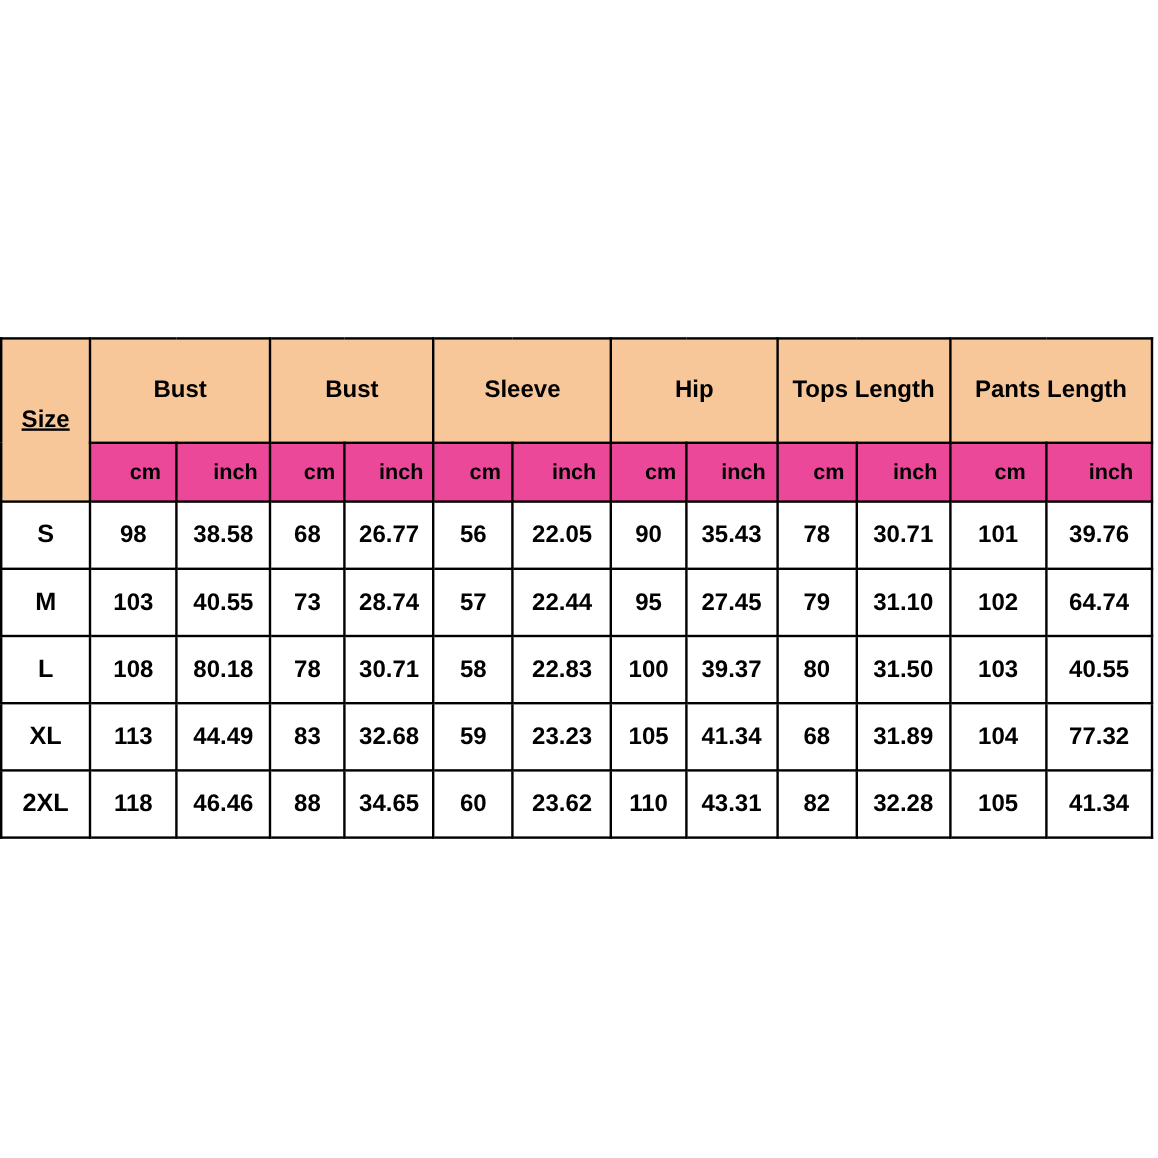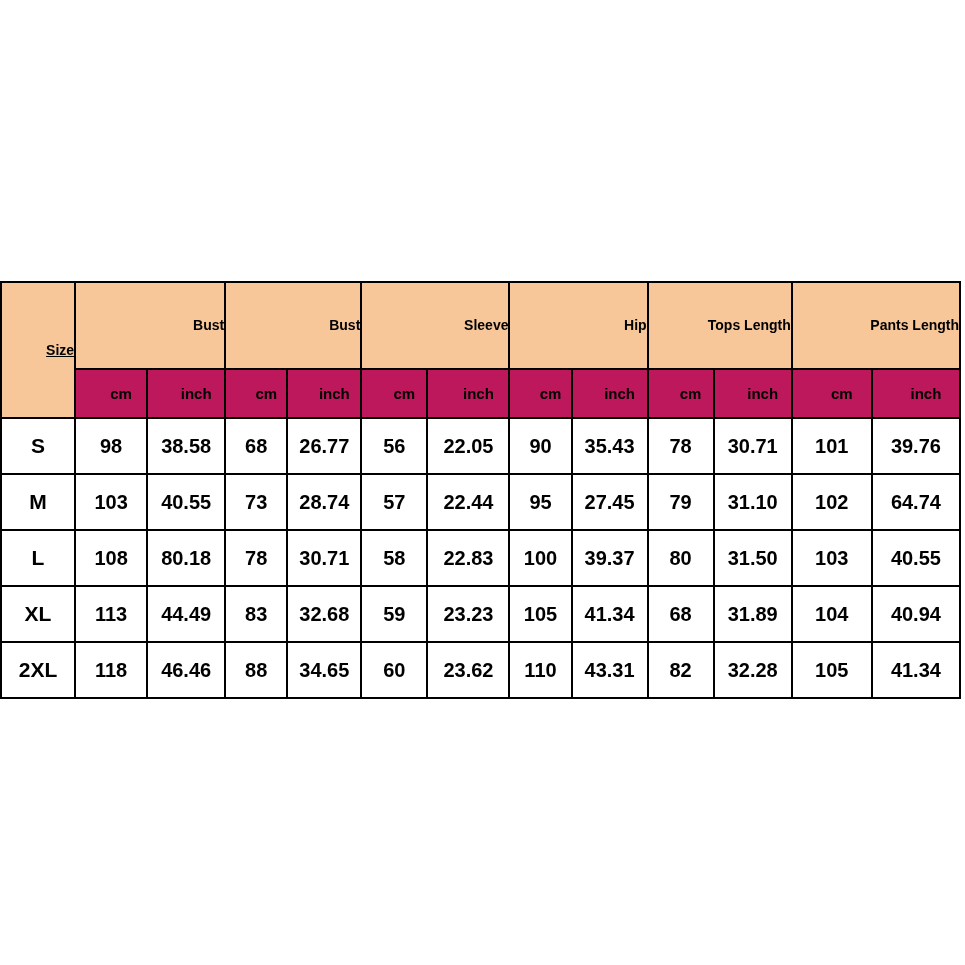--- a/index.html
+++ b/index.html
@@ -34,37 +34,36 @@
     text-align: center;
     vertical-align: middle;
     color: #000000;
     font-weight: bold;
     padding: 0;
   }
 
   
   tr.header-group th {
     background: #f7c79a;
-    font-size: 14px;
+    font-size: 20px;
     height: 85px;
     line-height: 1.15;
-    text-align: right;
   }
 
   th.size-corner {
     background: #f7c79a;
     font-size: 21px;
     width: 74px;
     text-decoration: underline;
   }
 
   
   tr.header-units th {
-    background: #be185d;
-    font-size: 15px;
+    background: #ec4899;
+    font-size: 18px;
     height: 47px;
     padding-left: 20px;
   }
 
   
   tbody td {
     background: #ffffff;
     font-size: 20px;
     height: 54px;
   }
@@ -185,21 +184,21 @@
         <td>44.49</td>
         <td>83</td>
         <td>32.68</td>
         <td>59</td>
         <td>23.23</td>
         <td>105</td>
         <td>41.34</td>
         <td>68</td>
         <td>31.89</td>
         <td>104</td>
-        <td>40.94</td>
+        <td>77.32</td>
       </tr>
       <tr>
         <td class="size-cell">2XL</td>
         <td>118</td>
         <td>46.46</td>
         <td>88</td>
         <td>34.65</td>
         <td>60</td>
         <td>23.62</td>
         <td>110</td>

